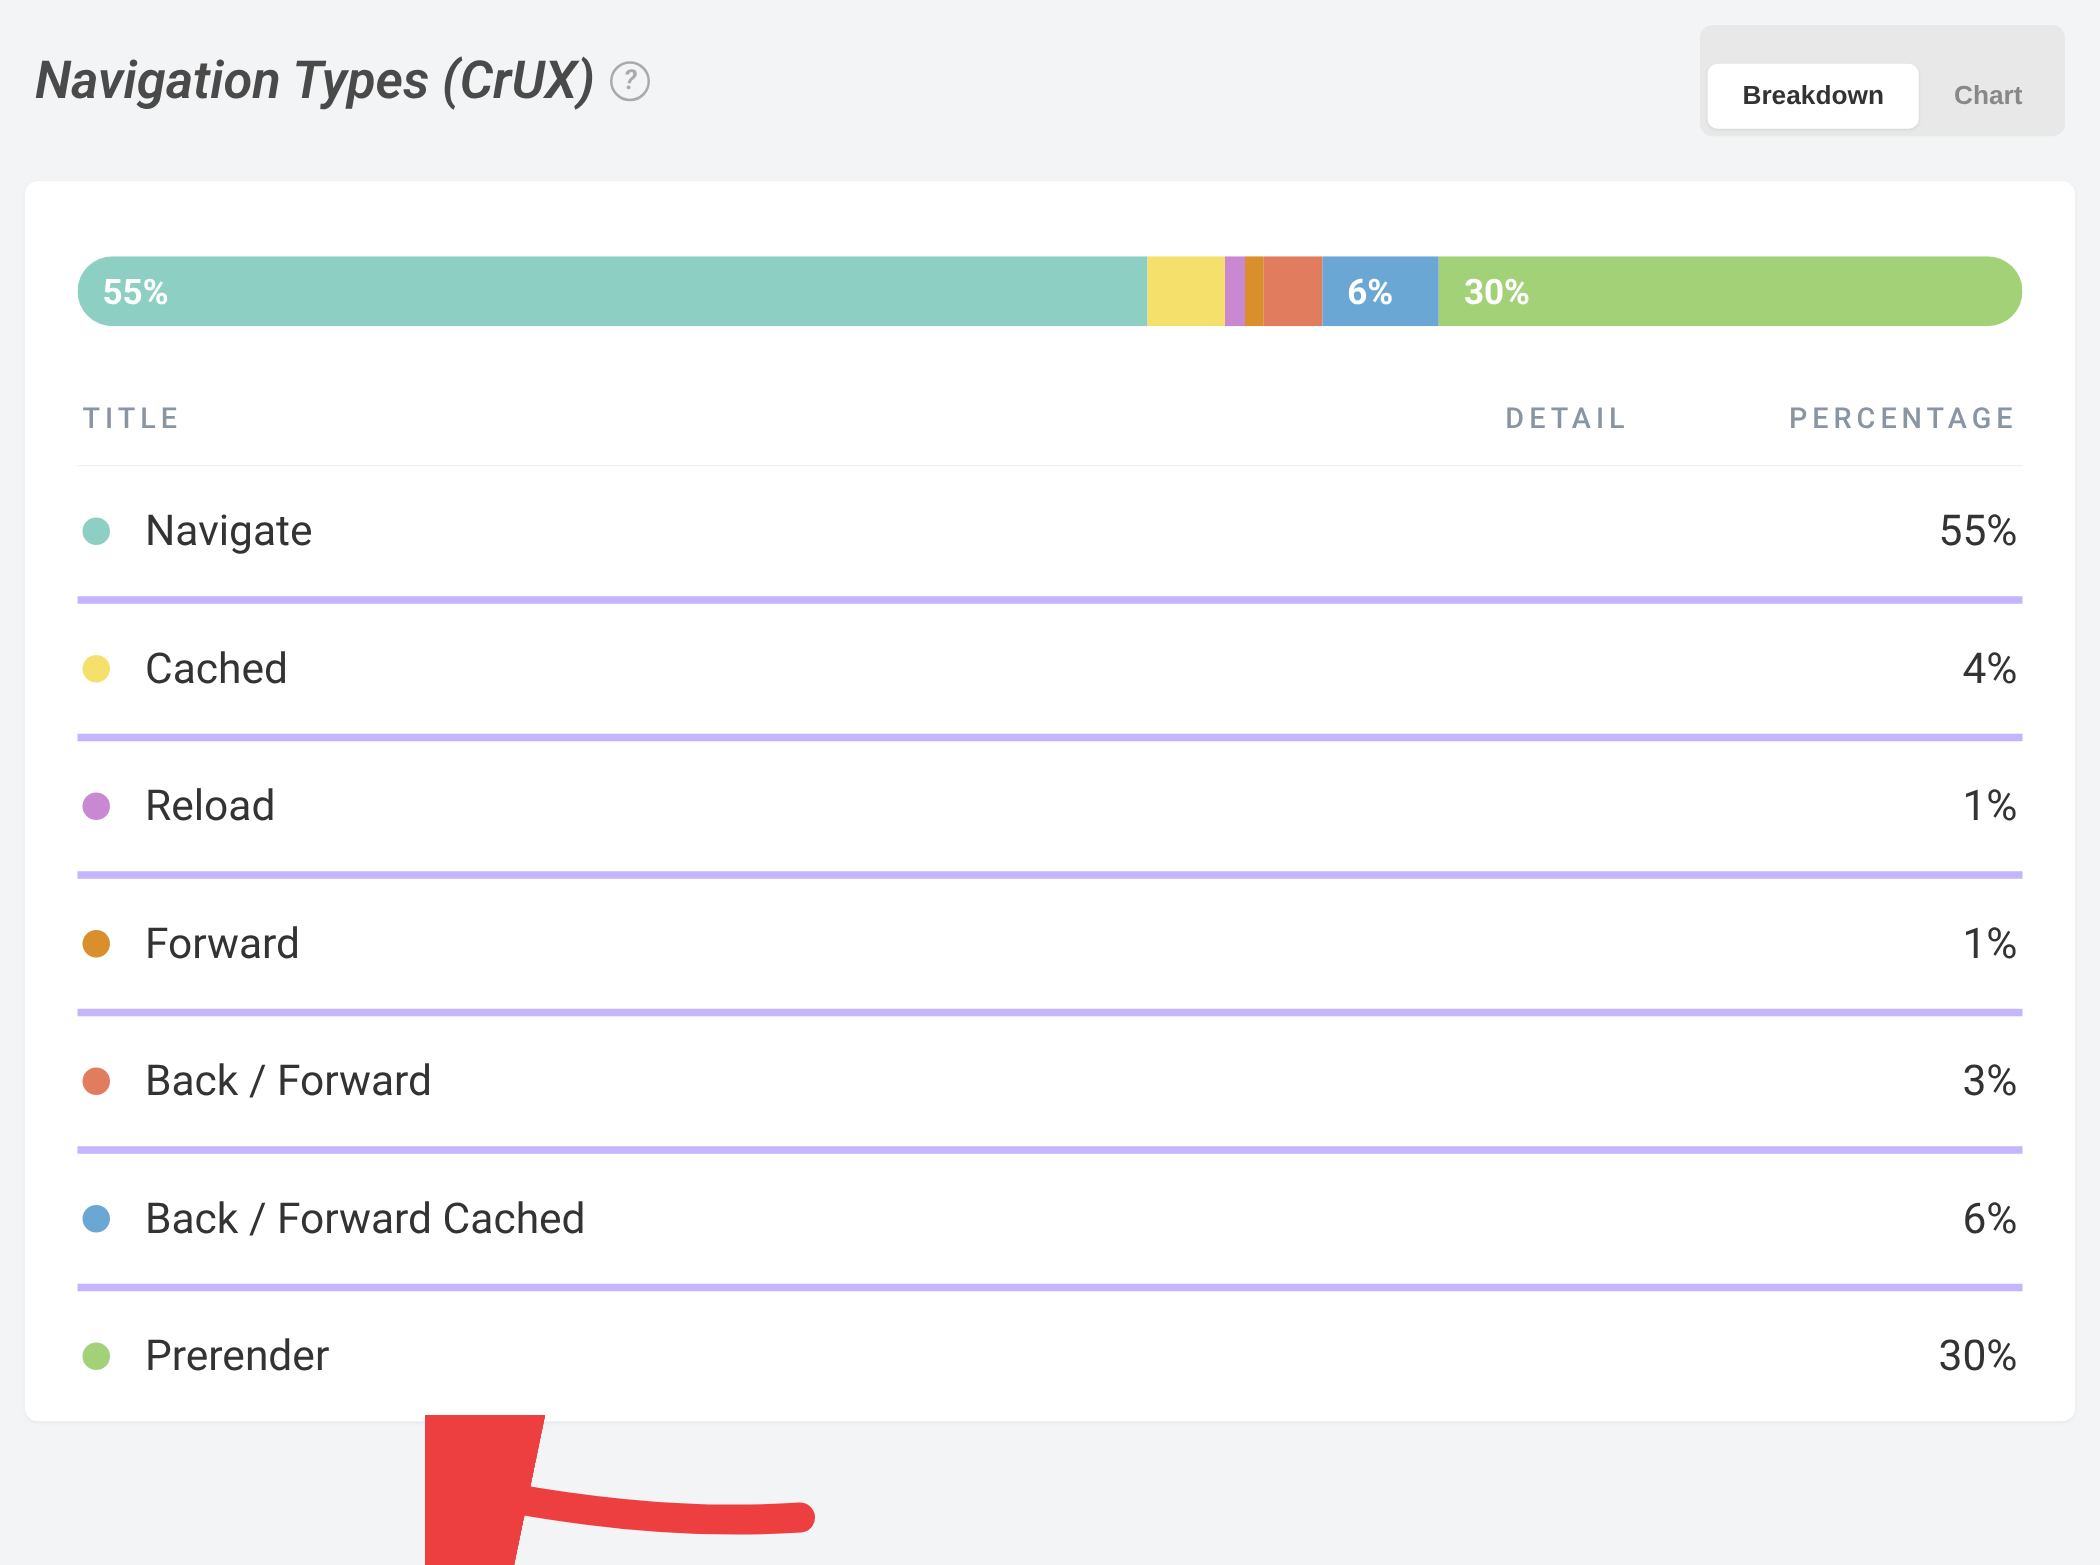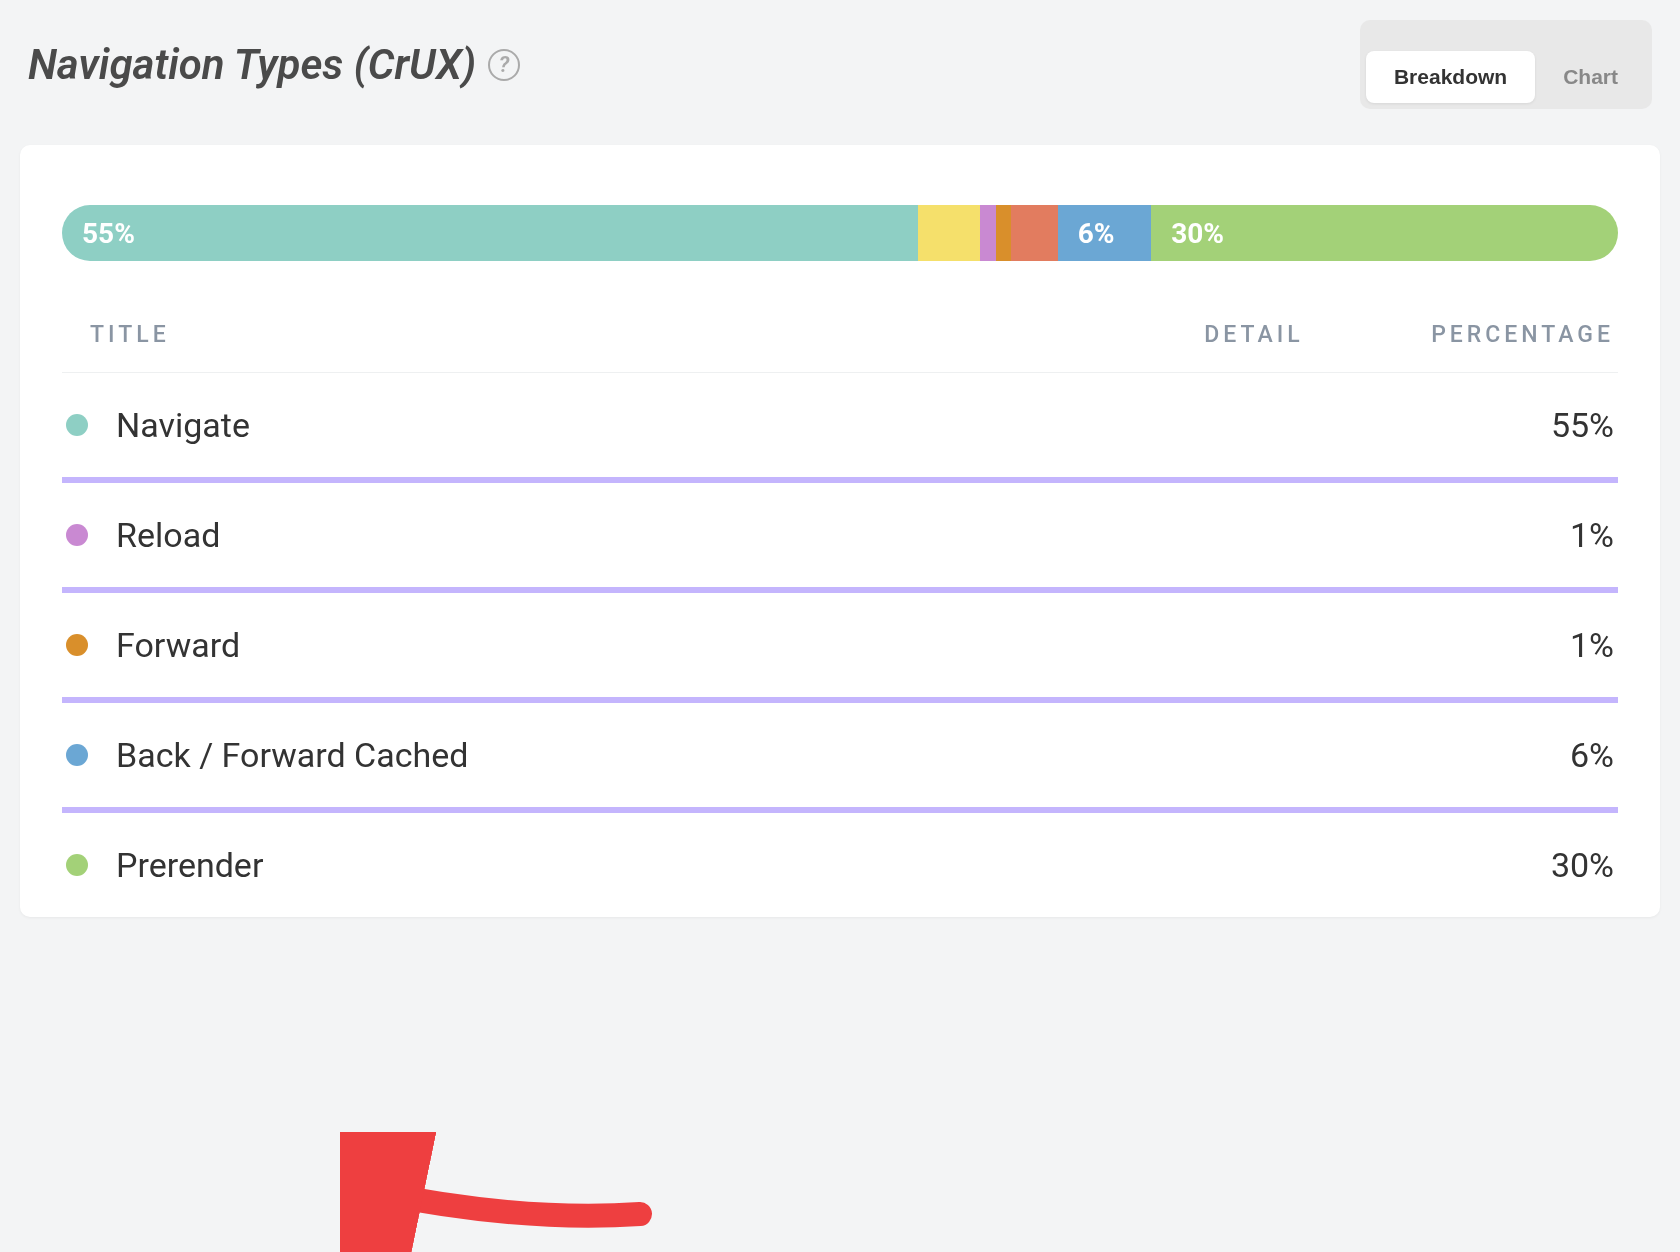--- a/index.html
+++ b/index.html
@@ -95,21 +95,20 @@
       display: flex;
       padding: 0 4px 24px 4px;
       border-bottom: 1px solid #eef0f1;
       color: #8a95a3;
       font-size: 23px;
       font-weight: 500;
       letter-spacing: 4px;
     }
     .col-title {
       flex: 1;
-      margin-left: 24px;
     }
     .col-detail {
       width: 200px;
       text-align: center;
     }
     .col-percentage {
       width: 260px;
       text-align: right;
     }
     .row {
@@ -192,33 +191,49 @@
         <div class="row">
           <div class="row-left">
             <span class="dot" style="background: rgb(142, 207, 196);"></span>
             <span>Navigate</span>
           </div>
           <div class="row-detail"></div>
           <div class="row-percentage">55%</div>
         </div>
         <div class="row">
           <div class="row-left">
+            <span class="dot" style="background: rgb(245, 224, 107);"></span>
+            <span>Cached</span>
+          </div>
+          <div class="row-detail"></div>
+          <div class="row-percentage">4%</div>
+        </div>
+        <div class="row">
+          <div class="row-left">
             <span class="dot" style="background: rgb(201, 137, 210);"></span>
             <span>Reload</span>
           </div>
           <div class="row-detail"></div>
           <div class="row-percentage">1%</div>
         </div>
         <div class="row">
           <div class="row-left">
             <span class="dot" style="background: rgb(217, 143, 43);"></span>
             <span>Forward</span>
           </div>
           <div class="row-detail"></div>
           <div class="row-percentage">1%</div>
+        </div>
+        <div class="row">
+          <div class="row-left">
+            <span class="dot" style="background: rgb(226, 124, 95);"></span>
+            <span>Back / Forward</span>
+          </div>
+          <div class="row-detail"></div>
+          <div class="row-percentage">3%</div>
         </div>
         <div class="row">
           <div class="row-left">
             <span class="dot" style="background: rgb(107, 167, 212);"></span>
             <span>Back / Forward Cached</span>
           </div>
           <div class="row-detail"></div>
           <div class="row-percentage">6%</div>
         </div>
         <div class="row">

